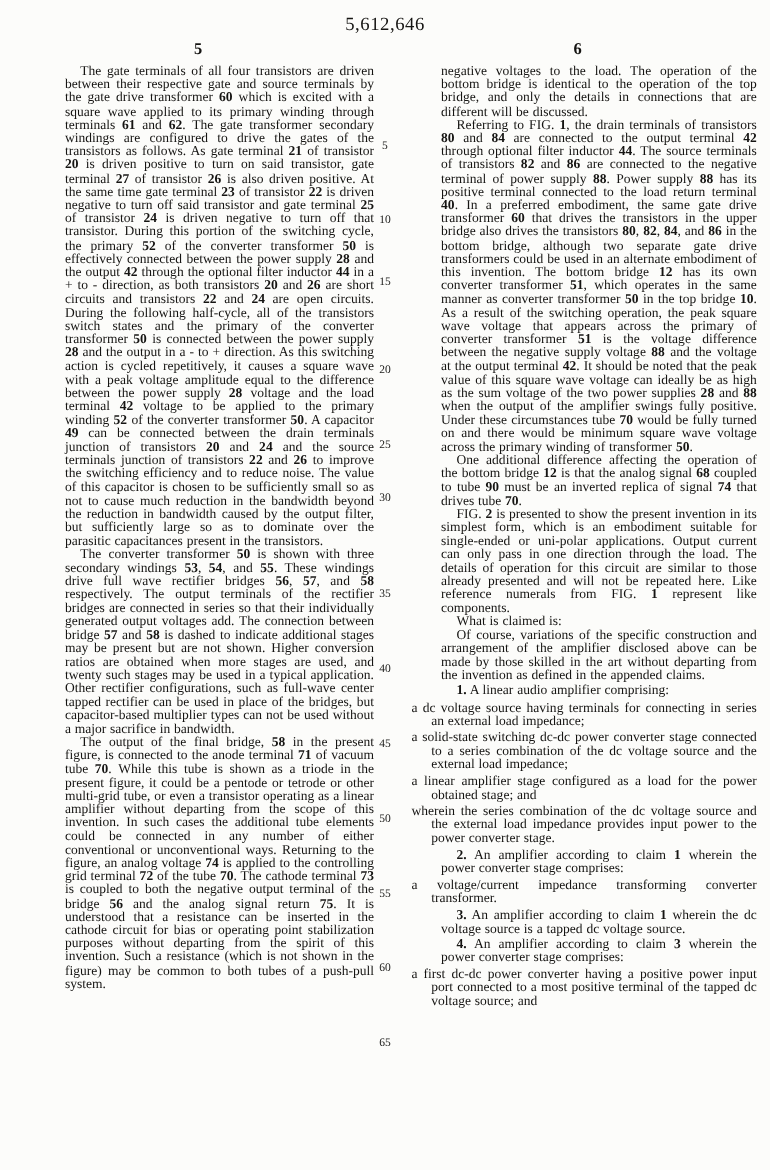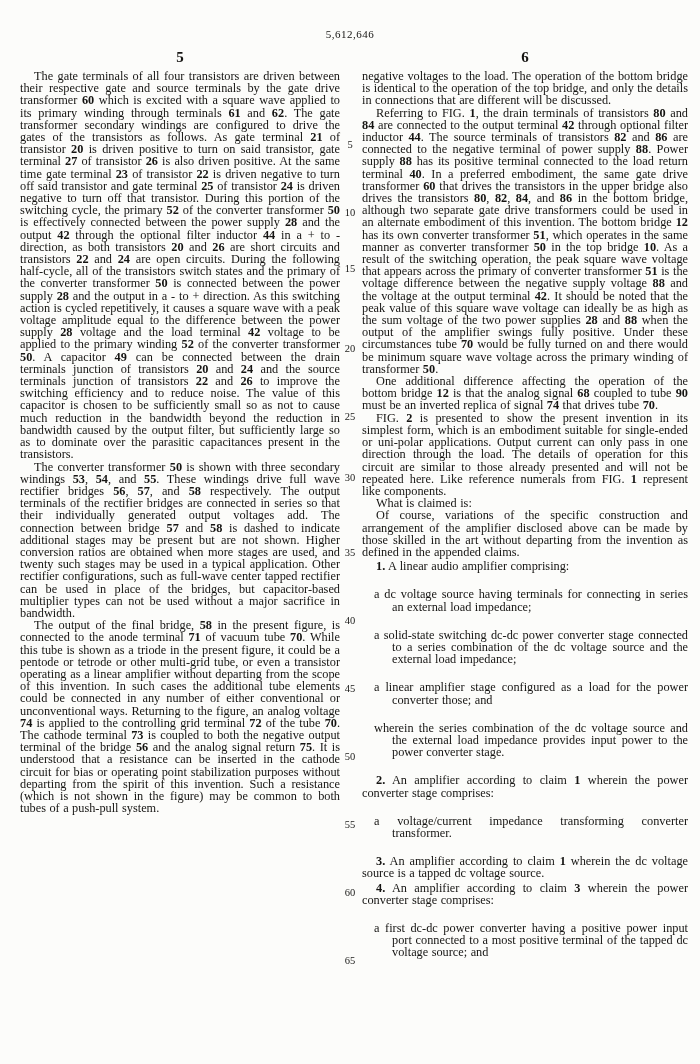--- a/index.html
+++ b/index.html
@@ -9,23 +9,23 @@
     color: #151412;
   }
   .page {
     position: relative;
     width: 700px;
     height: 1064px;
     overflow: hidden;
     background: #fcfcfa;
   }
   .patent-number {
-    padding-top: 24px;
+    padding-top: 12px;
     text-align: center;
-    font-size: 11px;
+    font-size: 17px;
     line-height: 20px;
     letter-spacing: 0.5px;
   }
   .columns {
     position: relative;
     display: flex;
     margin-top: 5px;
     padding: 0 12px 0 20px;
   }
   .col {
@@ -38,26 +38,26 @@
   .gutter-spacer { width: 22px; flex: none; }
   .col-right { flex: 1; }
   .col-header {
     text-align: center;
     font-weight: bold;
     font-size: 15px;
     line-height: 17px;
     margin-bottom: 4px;
     text-indent: 0;
   }
-  .col p { text-indent: 14px; }
+  .col p { text-indent: 14px; margin-left: 39px; }
   .col p.noindent { text-indent: 0; }
   .col p.clause {
     text-indent: -18px;
     padding-left: 30px;
-    margin: 16px 0;
+    margin: 3px 0;
   }
   .col p.claim-intro { margin-top: 2px; }
   .gutter-num {
     position: absolute;
     left: 336px;
     width: 28px;
     text-align: center;
     font-size: 10.5px;
     line-height: 11px;
     color: #1a1a18;
@@ -80,21 +80,21 @@
       <p>The output of the final bridge, <b>58</b> in the present figure, is connected to the anode terminal <b>71</b> of vacuum tube <b>70</b>. While this tube is shown as a triode in the present figure, it could be a pentode or tetrode or other multi-grid tube, or even a transistor operating as a linear amplifier without departing from the scope of this invention. In such cases the additional tube elements could be connected in any number of either conventional or unconventional ways. Returning to the figure, an analog voltage <b>74</b> is applied to the controlling grid terminal <b>72</b> of the tube <b>70</b>. The cathode terminal <b>73</b> is coupled to both the negative output terminal of the bridge <b>56</b> and the analog signal return <b>75</b>. It is understood that a resistance can be inserted in the cathode circuit for bias or operating point stabilization purposes without departing from the spirit of this invention. Such a resistance (which is not shown in the figure) may be common to both tubes of a push-pull system.</p>
     </div>
 
     <div class="gutter-spacer"></div>
 
     <span class="gutter-num" style="top:90px">5</span>
     <span class="gutter-num" style="top:158px">10</span>
     <span class="gutter-num" style="top:214px">15</span>
     <span class="gutter-num" style="top:294px">20</span>
     <span class="gutter-num" style="top:362px">25</span>
-    <span class="gutter-num" style="top:423px">30</span>
+    <span class="gutter-num" style="top:410px">30</span>
     <span class="gutter-num" style="top:498px">35</span>
     <span class="gutter-num" style="top:566px">40</span>
     <span class="gutter-num" style="top:634px">45</span>
     <span class="gutter-num" style="top:702px">50</span>
     <span class="gutter-num" style="top:770px">55</span>
     <span class="gutter-num" style="top:838px">60</span>
     <span class="gutter-num" style="top:906px">65</span>
 
     <div class="col col-right">
       <div class="col-header">6</div>
@@ -102,21 +102,21 @@
       <p>Referring to FIG. <b>1</b>, the drain terminals of transistors <b>80</b> and <b>84</b> are connected to the output terminal <b>42</b> through optional filter inductor <b>44</b>. The source terminals of transistors <b>82</b> and <b>86</b> are connected to the negative terminal of power supply <b>88</b>. Power supply <b>88</b> has its positive terminal connected to the load return terminal <b>40</b>. In a preferred embodiment, the same gate drive transformer <b>60</b> that drives the transistors in the upper bridge also drives the transistors <b>80</b>, <b>82</b>, <b>84</b>, and <b>86</b> in the bottom bridge, although two separate gate drive transformers could be used in an alternate embodiment of this invention. The bottom bridge <b>12</b> has its own converter transformer <b>51</b>, which operates in the same manner as converter transformer <b>50</b> in the top bridge <b>10</b>. As a result of the switching operation, the peak square wave voltage that appears across the primary of converter transformer <b>51</b> is the voltage difference between the negative supply voltage <b>88</b> and the voltage at the output terminal <b>42</b>. It should be noted that the peak value of this square wave voltage can ideally be as high as the sum voltage of the two power supplies <b>28</b> and <b>88</b> when the output of the amplifier swings fully positive. Under these circumstances tube <b>70</b> would be fully turned on and there would be minimum square wave voltage across the primary winding of transformer <b>50</b>.</p>
       <p>One additional difference affecting the operation of the bottom bridge <b>12</b> is that the analog signal <b>68</b> coupled to tube <b>90</b> must be an inverted replica of signal <b>74</b> that drives tube <b>70</b>.</p>
       <p>FIG. <b>2</b> is presented to show the present invention in its simplest form, which is an embodiment suitable for single-ended or uni-polar applications. Output current can only pass in one direction through the load. The details of operation for this circuit are similar to those already presented and will not be repeated here. Like reference numerals from FIG. <b>1</b> represent like components.</p>
       <p>What is claimed is:</p>
       <p>Of course, variations of the specific construction and arrangement of the amplifier disclosed above can be made by those skilled in the art without departing from the invention as defined in the appended claims.</p>
 
       <div>
         <p class="claim-intro"><b>1.</b> A linear audio amplifier comprising:</p>
         <p class="clause">a dc voltage source having terminals for connecting in series an external load impedance;</p>
         <p class="clause">a solid-state switching dc-dc power converter stage connected to a series combination of the dc voltage source and the external load impedance;</p>
-        <p class="clause">a linear amplifier stage configured as a load for the power converter those; and</p>
+        <p class="clause">a linear amplifier stage configured as a load for the power obtained stage; and</p>
         <p class="clause">wherein the series combination of the dc voltage source and the external load impedance provides input power to the power converter stage.</p>
         <p class="claim-intro"><b>2.</b> An amplifier according to claim <b>1</b> wherein the power converter stage comprises:</p>
         <p class="clause">a voltage/current impedance transforming converter transformer.</p>
         <p class="claim-intro"><b>3.</b> An amplifier according to claim <b>1</b> wherein the dc voltage source is a tapped dc voltage source.</p>
         <p class="claim-intro"><b>4.</b> An amplifier according to claim <b>3</b> wherein the power converter stage comprises:</p>
         <p class="clause">a first dc-dc power converter having a positive power input port connected to a most positive terminal of the tapped dc voltage source; and</p>
       </div>
     </div>
 
   </div>

